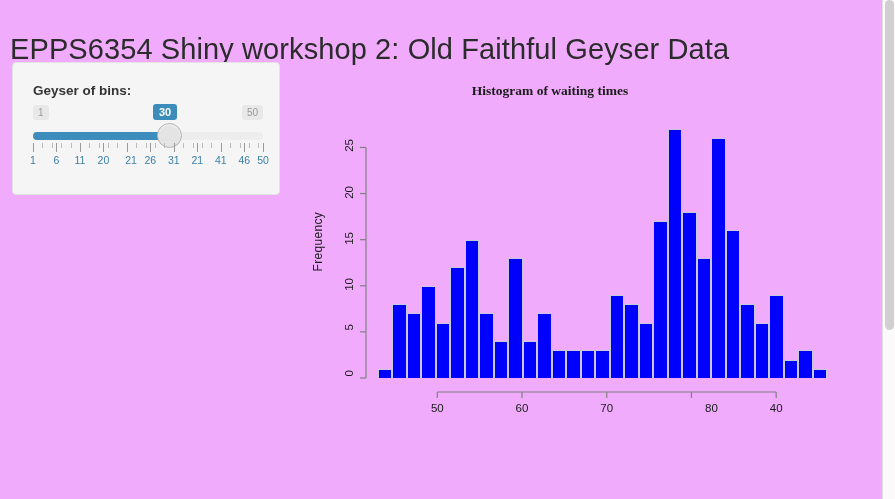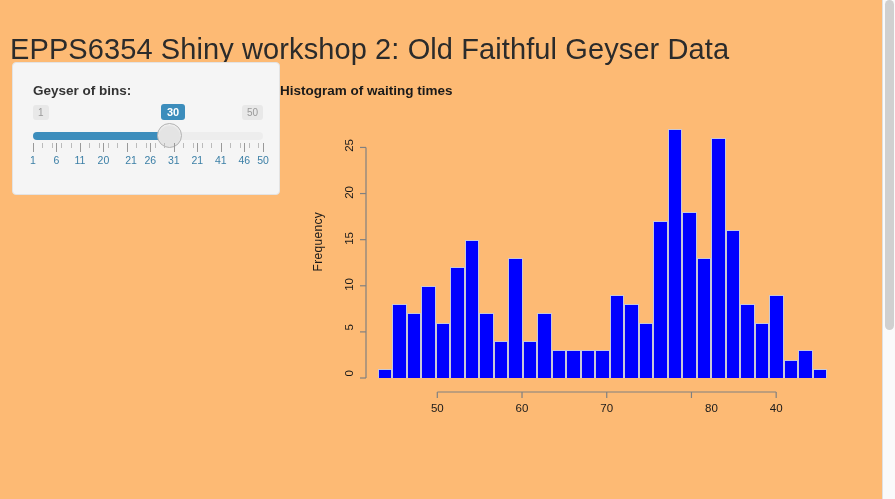--- a/index.html
+++ b/index.html
@@ -9,21 +9,21 @@
     width: 895px;
     height: 499px;
     overflow: hidden;
     font-family: "Liberation Sans", sans-serif;
     color: #333333;
   }
   #app {
     position: relative;
     width: 895px;
     height: 499px;
-    background: #fdba74;
+    background: #f0abfc;
     box-sizing: border-box;
   }
 
   
   .page-title {
     position: absolute;
     left: 10px;
     top: 14px;
     font-size: 29px;
     font-weight: 400;
@@ -161,24 +161,25 @@
     left: 300px;
     top: 70px;
     width: 560px;
     height: 400px;
   }
   .plot-title {
     position: absolute;
     left: 0;
     top: 13px;
     width: 560px;
-    text-align: left;
+    text-align: center;
     font-size: 13.5px;
     font-weight: bold;
     color: #1a1a1a;
+    font-family: Liberation Serif, serif;
   }
   
   .plot-title { left: -20px; width: 540px; }
 
   .ylabel {
     position: absolute;
     left: 11px;
     top: 142px;
     font-size: 12px;
     color: #1a1a1a;
@@ -263,21 +264,21 @@
 <div id="app">
 
   <h1 class="page-title">EPPS6354 Shiny workshop 2: Old Faithful Geyser Data</h1>
 
   <div class="sidebar-panel">
     <div class="slider-label">Geyser of bins:</div>
 
     <div class="slider-wrap">
       <div class="slider-minmax slider-min">1</div>
       <div class="slider-minmax slider-max">50</div>
-      <div class="slider-bubble" style="left: 128px;">30</div>
+      <div class="slider-bubble" style="left: 120px;">30</div>
 
       <div class="slider-track">
         <div class="slider-fill" style="width: 136.122px;"></div>
       </div>
       <div class="slider-handle" style="left: 124.122px;"></div>
 
       <div class="slider-ticks">
           <div class="tick major" style="left: 0px;"></div>
           <div class="tick minor" style="left: 9px;"></div>
           <div class="tick minor" style="left: 19px;"></div>

